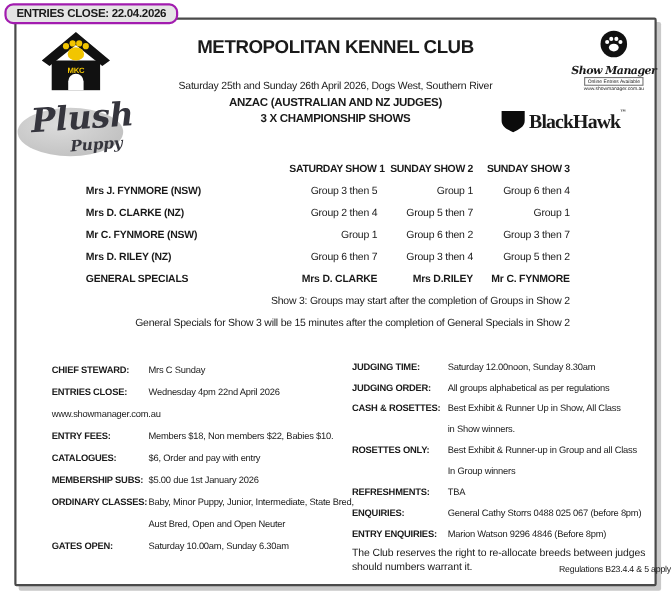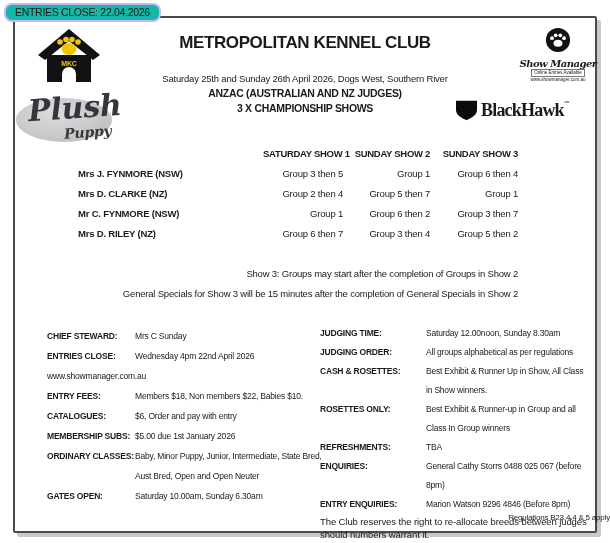--- a/index.html
+++ b/index.html
@@ -1,21 +1,21 @@
 <!DOCTYPE html>
 <html><head>
 <meta charset="utf-8">
 <style>
   * { margin:0; padding:0; box-sizing:border-box; }
   html,body { width:610px; height:543px; }
   body { font-family:"Liberation Sans", sans-serif; color:#1a1a1a; background:#fff; position:relative; overflow:hidden; letter-spacing:-0.2px; }
 
   .box { position:absolute; left:13px; top:16px; width:584px; height:517px; border:2px solid #4a4a4a; border-radius:2px; background:#fff; box-shadow:4px 4px 0 #c9c9c9; }
 
-  .badge { position:absolute; left:4px; top:3px; z-index:5; background:#14b8a6; border:2px solid #c4b5fd; border-radius:8px; padding:1px 9px 2px; font-weight:normal; font-size:10.5px; letter-spacing:-0.3px; }
+  .badge { position:absolute; left:4px; top:3px; z-index:5; background:#e5e5e5; border:2px solid #a21caf; border-radius:8px; padding:1px 9px 2px; font-weight:bold; font-size:10.5px; letter-spacing:-0.3px; }
 
   
   .header { position:absolute; left:0; right:0; top:33px; text-align:center; z-index:2; }
   .title { font-size:17px; font-weight:bold; letter-spacing:-0.4px; }
   .subtitle { font-size:9.5px; margin-top:20px; }
   .hline { font-size:10.5px; font-weight:bold; margin-top:3px; letter-spacing:-0.3px; }
 
   
   .mkc { position:absolute; left:36px; top:28px; width:66px; height:56px; }
   .plush { position:absolute; left:16px; top:94px; width:104px; height:52px; }
@@ -39,21 +39,21 @@
   .jrow.bold .jcell { font-weight:bold; }
   .jnotes { position:absolute; left:78px; top:264px; width:440px; text-align:right; font-size:9.5px; line-height:20px; }
 
   
   .details { position:absolute; font-size:8.5px; }
   .details .drow { display:grid; }
   .details .dlabel { font-weight:bold; letter-spacing:-0.2px; }
   .dleft { left:22px; top:326px; width:292px; line-height:20px;margin-left:25px; }
   .dleft .drow { grid-template-columns:88px 1fr; }
   .dright { left:320px; top:324px; width:272px; line-height:19px; }
-  .dright .drow { grid-template-columns:87px 1fr;gap:19px; }
+  .dright .drow { grid-template-columns:87px 1fr; }
   .clubnote { margin-top:2px; font-size:9.5px; line-height:12.5px; letter-spacing:-0.1px; }
 
   .regs { position:absolute; left:0; right:0; top:513px; text-align:right; font-size:8px; }
 </style>
 </head>
 <body>
 
 <div class="box"></div>
 
 <div class="badge">ENTRIES CLOSE: 22.04.2026</div>
@@ -130,20 +130,26 @@
     <div class="jcell">Group 1</div>
     <div class="jcell">Group 6 then 2</div>
     <div class="jcell">Group 3 then 7</div>
   </div>
   <div class="jrow">
     <div class="jcell label">Mrs D. RILEY (NZ)</div>
     <div class="jcell">Group 6 then 7</div>
     <div class="jcell">Group 3 then 4</div>
     <div class="jcell">Group 5 then 2</div>
   </div>
+  <div class="jrow bold">
+    <div class="jcell label">GENERAL SPECIALS</div>
+    <div class="jcell">Mrs D. CLARKE</div>
+    <div class="jcell">Mrs D.RILEY</div>
+    <div class="jcell">Mr C. FYNMORE</div>
+  </div>
 </div>
 
 <div class="jnotes">
   <div>Show 3: Groups may start after the completion of Groups in Show 2</div>
   <div>General Specials for Show 3 will be 15 minutes after the completion of General Specials in Show 2</div>
 </div>
 
 <div class="details dleft">
   <div class="drow">
     <div class="dlabel">CHIEF STEWARD:</div>

